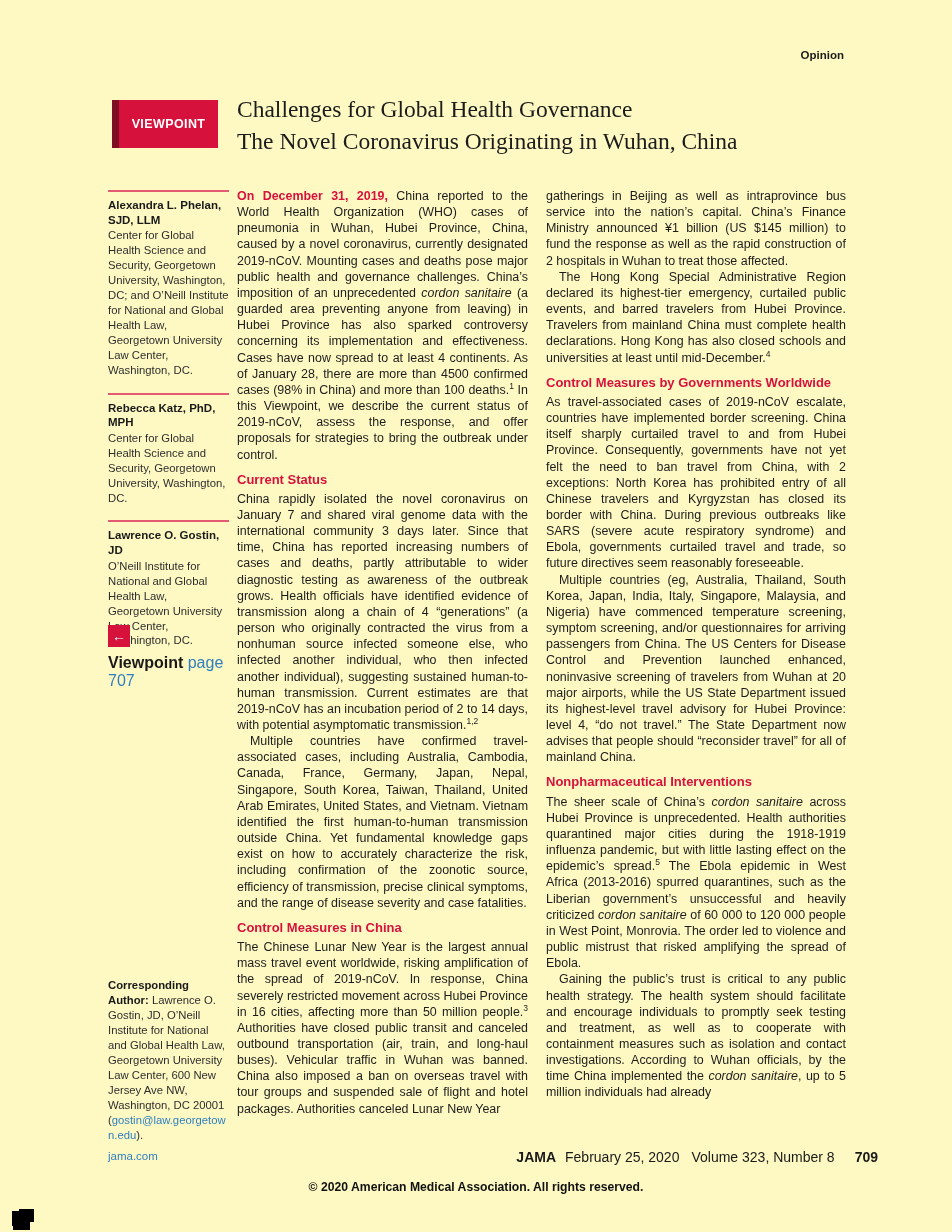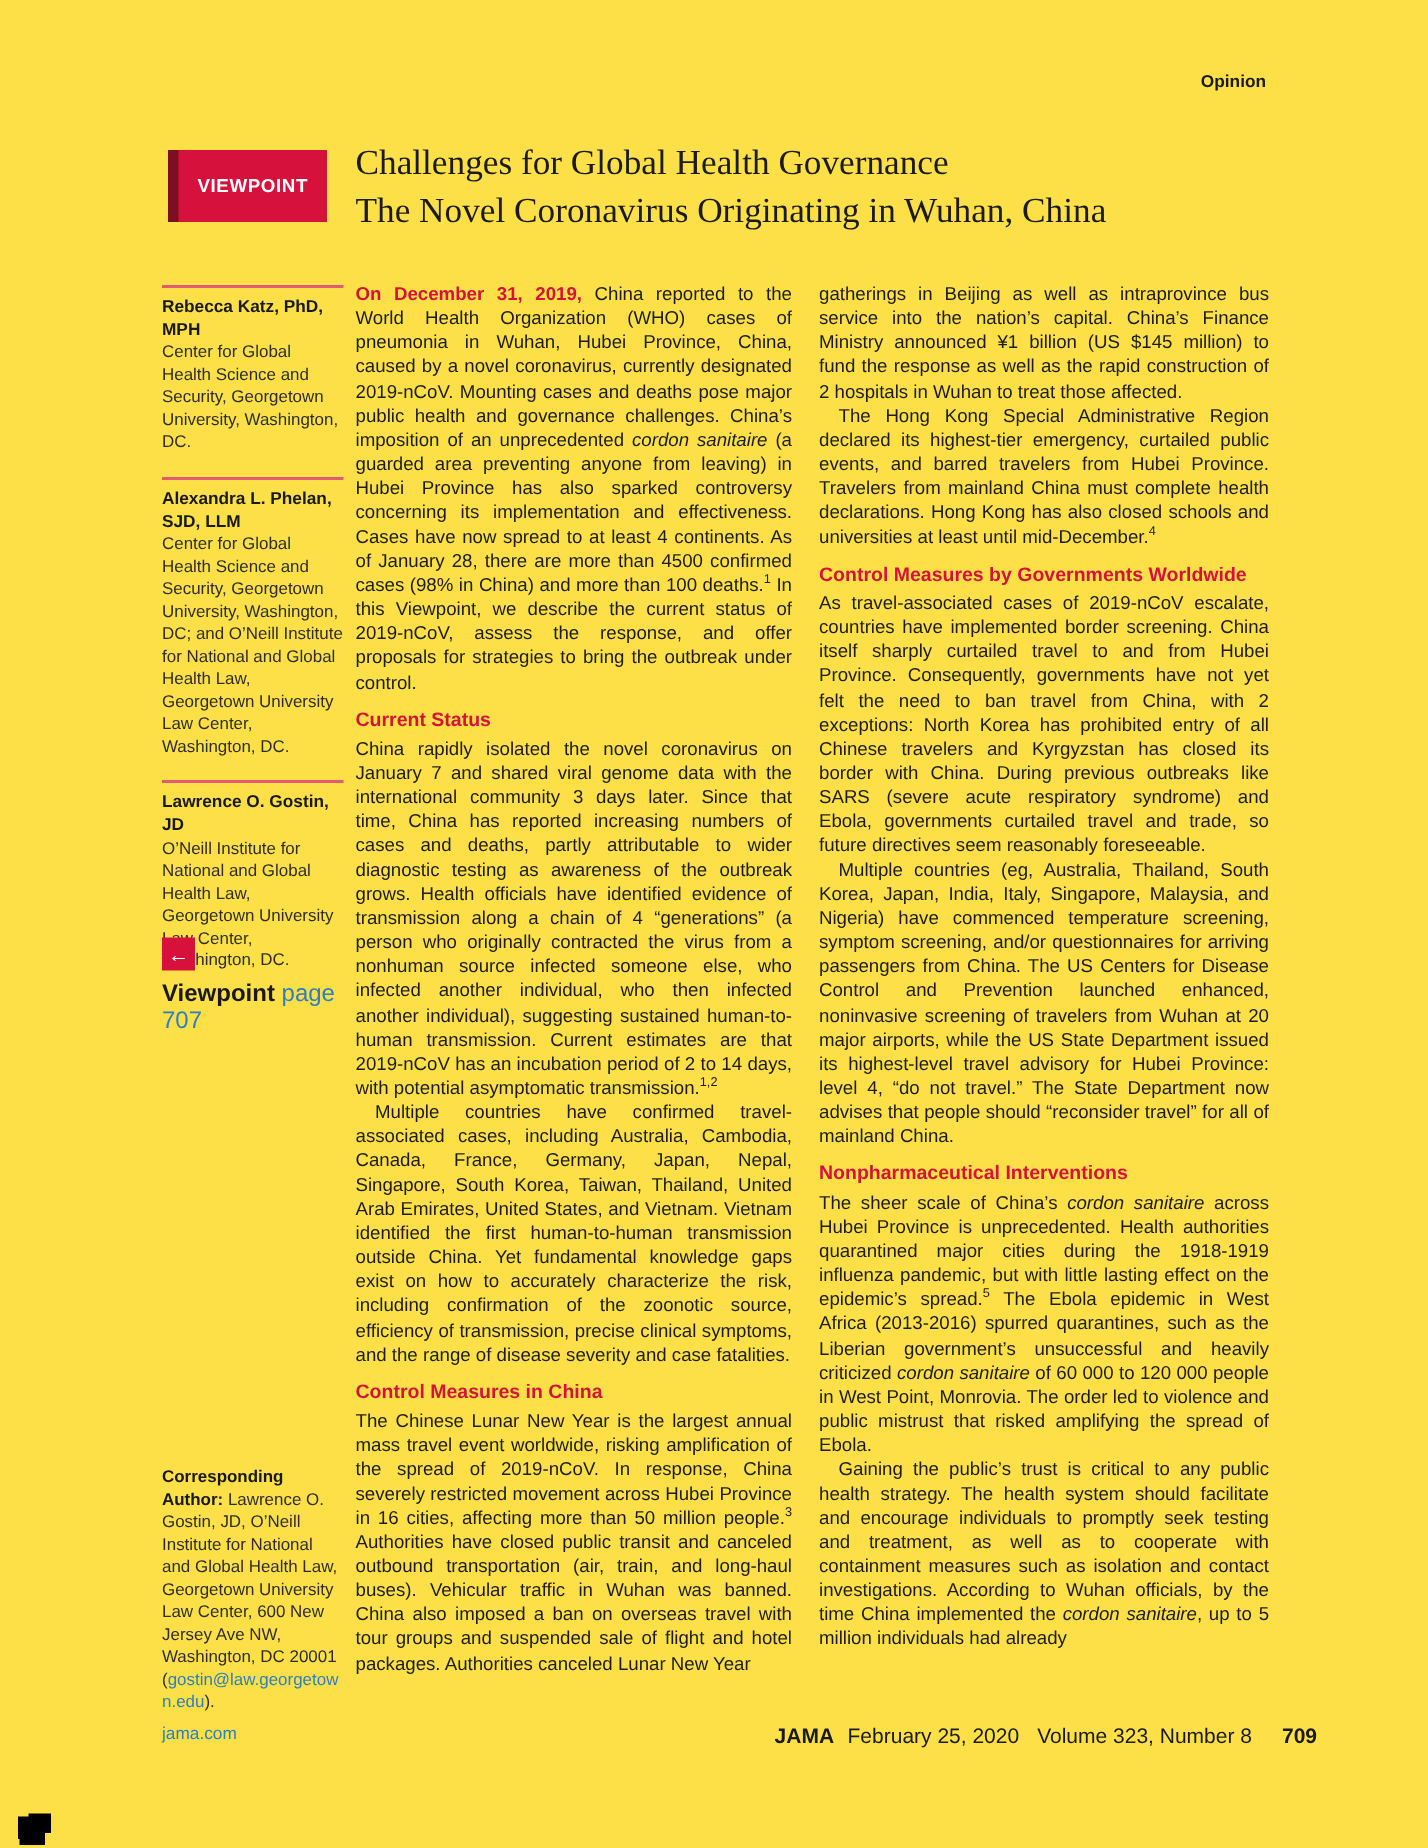--- a/index.html
+++ b/index.html
@@ -7,21 +7,21 @@
     --red-dark:#7E0E22;
     --rule-pink:#E35A73;
     --blue:#2F7EC1;
     --ink:#1d1d1d;
   }
   *{margin:0;padding:0;box-sizing:border-box;}
   html,body{background:#ffffff;}
   .page{
     position:relative;
     width:952px;height:1232px;
-    background:#fde047;
+    background:#fef9c3;
     font-family:"Liberation Sans",sans-serif;
     color:var(--ink);
     overflow:hidden;
   }
   .opinion-label{
     position:absolute;top:49px;right:108px;
     font-size:11.5px;font-weight:bold;color:#1a1a1a;
   }
   .viewpoint-box{
     position:absolute;left:112px;top:100px;width:106px;height:48px;
@@ -106,26 +106,26 @@
     <span>VIEWPOINT</span>
   </div>
 
   <div class="article-title">
     <div>Challenges for Global Health Governance</div>
     <div>The Novel Coronavirus Originating in Wuhan, China</div>
   </div>
 
   <div class="sidebar">
       <div class="author-block">
+        <div class="author-name">Alexandra L. Phelan, SJD, LLM</div>
+        <div>Center for Global Health Science and Security, Georgetown University, Washington, DC; and O’Neill Institute for National and Global Health Law, Georgetown University Law Center, Washington, DC.</div>
+      </div>
+      <div class="author-block">
         <div class="author-name">Rebecca Katz, PhD, MPH</div>
         <div>Center for Global Health Science and Security, Georgetown University, Washington, DC.</div>
-      </div>
-      <div class="author-block">
-        <div class="author-name">Alexandra L. Phelan, SJD, LLM</div>
-        <div>Center for Global Health Science and Security, Georgetown University, Washington, DC; and O’Neill Institute for National and Global Health Law, Georgetown University Law Center, Washington, DC.</div>
       </div>
       <div class="author-block">
         <div class="author-name">Lawrence O. Gostin, JD</div>
         <div>O’Neill Institute for National and Global Health Law, Georgetown University Law Center, Washington, DC.</div>
       </div>
     </div>
 
   <div class="related-block">
     <div class="related-icon">
       <span>←</span>
@@ -161,16 +161,17 @@
 
   <div class="footer-site">jama.com</div>
 
   <div class="footer-cite">
     <span class="footer-journal">JAMA</span>
     <span class="footer-date">February 25, 2020</span>
     <span class="footer-volume">Volume 323, Number 8</span>
     <span class="footer-pagenum">709</span>
   </div>
 
+  <div class="footer-copyright">© 2020 American Medical Association. All rights reserved.</div>
 
   <div class="print-mark"></div>
 
 </div>
 
 </body></html>

